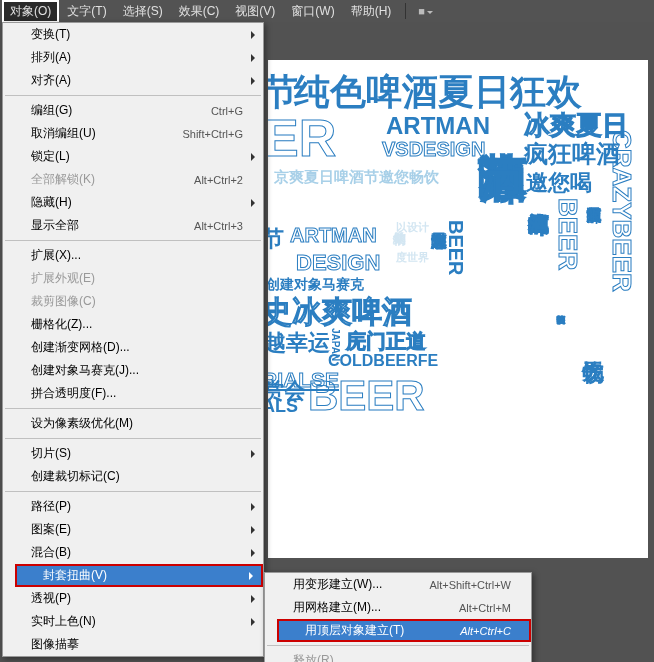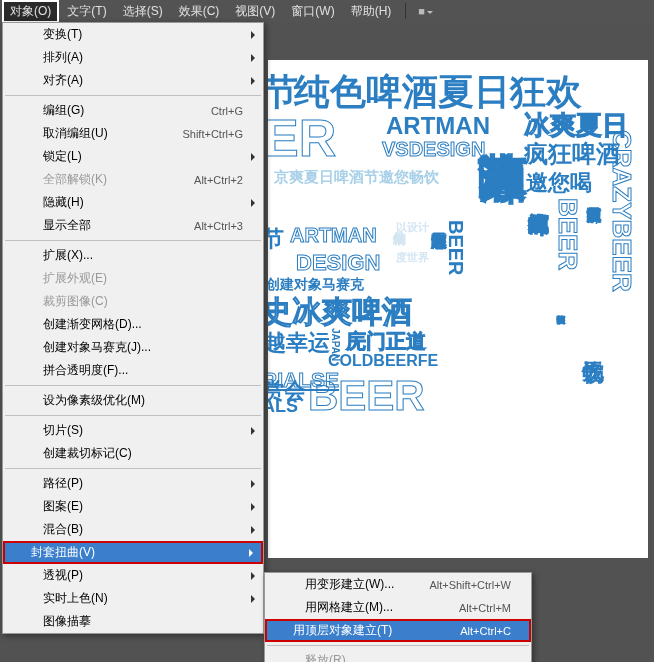--- a/index.html
+++ b/index.html
@@ -5,26 +5,26 @@
   * { margin: 0; padding: 0; box-sizing: border-box; }
   body { width: 654px; height: 662px; background: #4a4a4a; font-family: "Microsoft YaHei", sans-serif; font-size: 12px; overflow: hidden; position: relative; }
   .menubar { display: flex; background: #535353; height: 22px; align-items: center; padding-left: 2px; }
   .menubar-item { color: #e0e0e0; padding: 10px 8px; cursor: pointer; }
   .menubar-item.active { background: #2a2a2a; }
   .menubar-item.highlighted { border: 2px solid #ffffff; padding: 1px 6px; }
   .menubar-sep { width: 1px; height: 16px; background: #333; margin: 0 6px; }
   .menubar-extra { color: #bbb; padding: 0 6px; font-size: 11px; }
   .arrow-down { display: inline-block; width: 0; height: 0; border-left: 3px solid transparent; border-right: 3px solid transparent; border-top: 3px solid #bbb; margin-left: 2px; vertical-align: middle; }
   .dropdown { position: absolute; top: 22px; left: 2px; width: 262px; background: #f0f0f0; border: 1px solid #999; box-shadow: 2px 2px 6px rgba(0,0,0,0.4); z-index: 10; }
-  .menu-item { display: flex; justify-content: space-between; align-items: center; padding: 3px 20px 3px 40px; color: #000; cursor: pointer; position: relative; }
+  .menu-item { display: flex; justify-content: space-between; align-items: center; padding: 3px 20px 3px 28px; color: #000; cursor: pointer; position: relative; }
   .menu-item.hover { background: #3b7fcc; color: #fff; }
   .menu-item.disabled { color: #999; }
-  .menu-item.highlighted { border: 2px solid #c00; padding: 1px 18px 1px 26px; }
+  .menu-item.highlighted { border: 2px solid #c00; padding: 1px 18px 1px 26px; margin-left: 12px; }
   .menu-shortcut { color: #555; font-size: 11px; }
-  .menu-item.hover .menu-shortcut { color: #fff; }
+  .menu-item.hover .menu-shortcut { color: #fff; font-style: italic; }
   .menu-arrow { position: absolute; right: 8px; width: 0; height: 0; border-top: 4px solid transparent; border-bottom: 4px solid transparent; border-left: 4px solid #333; }
   .menu-item.hover .menu-arrow { border-left-color: #fff; }
   .menu-sep { height: 1px; background: #c0c0c0; margin: 3px 2px; }
   .submenu { position: absolute; top: 572px; left: 264px; width: 268px; background: #f0f0f0; border: 1px solid #999; box-shadow: 2px 2px 6px rgba(0,0,0,0.4); z-index: 11; }
   .canvas-bg { position: absolute; top: 22px; left: 0; right: 0; bottom: 0; background: #525252; }
   .canvas { position: absolute; top: 60px; left: 268px; width: 380px; height: 498px; background: #fff; overflow: hidden; }
   .word-cloud { position: absolute; inset: 0; }
   .wt { position: absolute; color: #2b7ec1; white-space: nowrap; font-weight: bold; }
   .wt.out { -webkit-text-stroke: 1px #2b7ec1; color: transparent; }
   .wt.v { writing-mode: vertical-rl; }
@@ -129,20 +129,23 @@
     <div class="menu-item">
       <span>扩展(X)...</span>
     </div>
     <div class="menu-item disabled">
       <span>扩展外观(E)</span>
     </div>
     <div class="menu-item disabled">
       <span>裁剪图像(C)</span>
     </div>
     <div class="menu-item">
+      <span>栅格化(Z)...</span>
+    </div>
+    <div class="menu-item">
       <span>创建渐变网格(D)...</span>
     </div>
     <div class="menu-item">
       <span>创建对象马赛克(J)...</span>
     </div>
     <div class="menu-item">
       <span>拼合透明度(F)...</span>
     </div>
     <div class="menu-sep"></div>
     <div class="menu-item">

